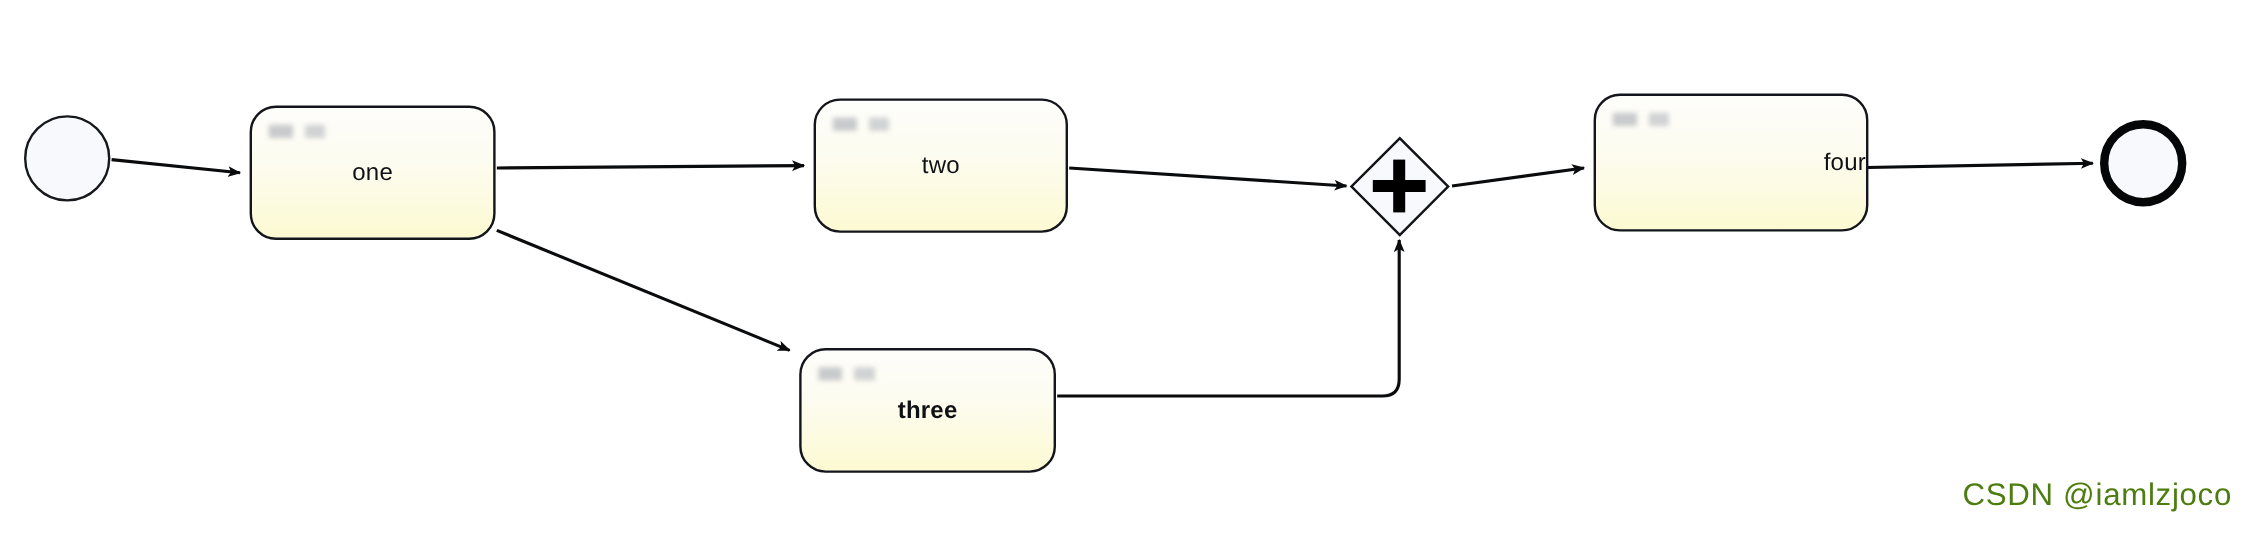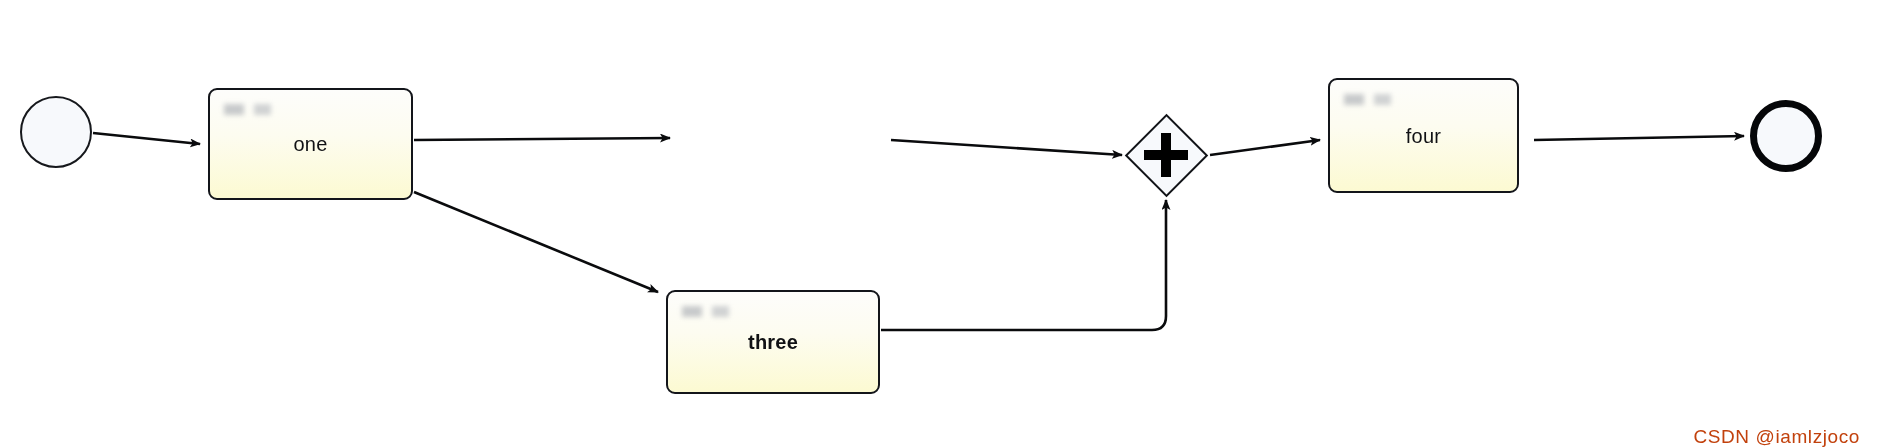--- a/index.html
+++ b/index.html
@@ -48,21 +48,21 @@
     height: 72px;
     background: #f7f9fc;
     border: 7px solid #050608;
   }
 
   
   .task {
     position: absolute;
     box-sizing: border-box;
     border: 2.4px solid #13151a;
-    border-radius: 9px;
+    border-radius: 22px;
     background: linear-gradient(to bottom, #fdfdfb 0%, #fdfcf0 42%, #fcfad2 100%);
     display: flex;
     align-items: center;
     justify-content: center;
   }
   .task-label {
     font-size: 20px;
     color: #101114;
     letter-spacing: 0.2px;
     line-height: 1;
@@ -81,21 +81,21 @@
       linear-gradient(to right,
         rgba(140,145,155,0.85) 0px, rgba(140,145,155,0.85) 20px,
         rgba(255,255,255,0) 20px, rgba(255,255,255,0) 30px,
         rgba(150,155,165,0.78) 30px, rgba(150,155,165,0.78) 47px,
         rgba(255,255,255,0) 47px);
   }
 
   .task-one   { left: 208px;  top: 88px;  width: 205px; height: 112px; }
   .task-two   { left: 678px;  top: 82px;  width: 212px; height: 112px; }
   .task-three { left: 666px;  top: 290px; width: 214px; height: 104px; font-weight: bold; }
-  .task-four  { left: 1328px; top: 78px;  width: 191px; height: 115px; }
+  .task-four  { left: 1328px; top: 78px;  width: 229px; height: 115px; justify-content: flex-end; }
 
   
   .gateway {
     position: absolute;
     left: 1124px;
     top: 113px;
     width: 84px;
     height: 84px;
   }
   .gateway-shape {
@@ -130,23 +130,23 @@
     width: 10px;
     height: 44px;
     margin-left: -5px;
     margin-top: -22px;
   }
 
   
   .watermark {
     position: absolute;
     right: 18px;
-    bottom: 0;
-    font-size: 19px;
-    color: #c2410c;
+    bottom: 20px;
+    font-size: 26px;
+    color: #4d7c0f;
     letter-spacing: 0.6px;
     user-select: none;
   }
 </style>
 </head>
 <body>
 
 <div id="canvas">
 
   <svg id="flow-layer" viewBox="0 0 1878 448" xmlns="http://www.w3.org/2000/svg">
@@ -171,20 +171,24 @@
     <path d="M 1534,140 L 1744,136" fill="none" stroke="#0a0b0d" stroke-width="2.6" marker-end="url(#arrowhead)"></path>
   </svg>
 
   <div class="event event-start"></div>
 
   <div class="task task-one">
     <span class="task-marker"></span>
     <span class="task-label">one</span>
   </div>
 
+  <div class="task task-two">
+    <span class="task-marker"></span>
+    <span class="task-label">two</span>
+  </div>
 
   <div class="task task-three">
     <span class="task-marker"></span>
     <span class="task-label">three</span>
   </div>
 
   <div class="gateway">
     <span class="gateway-shape"></span>
     <span class="gateway-plus-h"></span>
     <span class="gateway-plus-v"></span>

